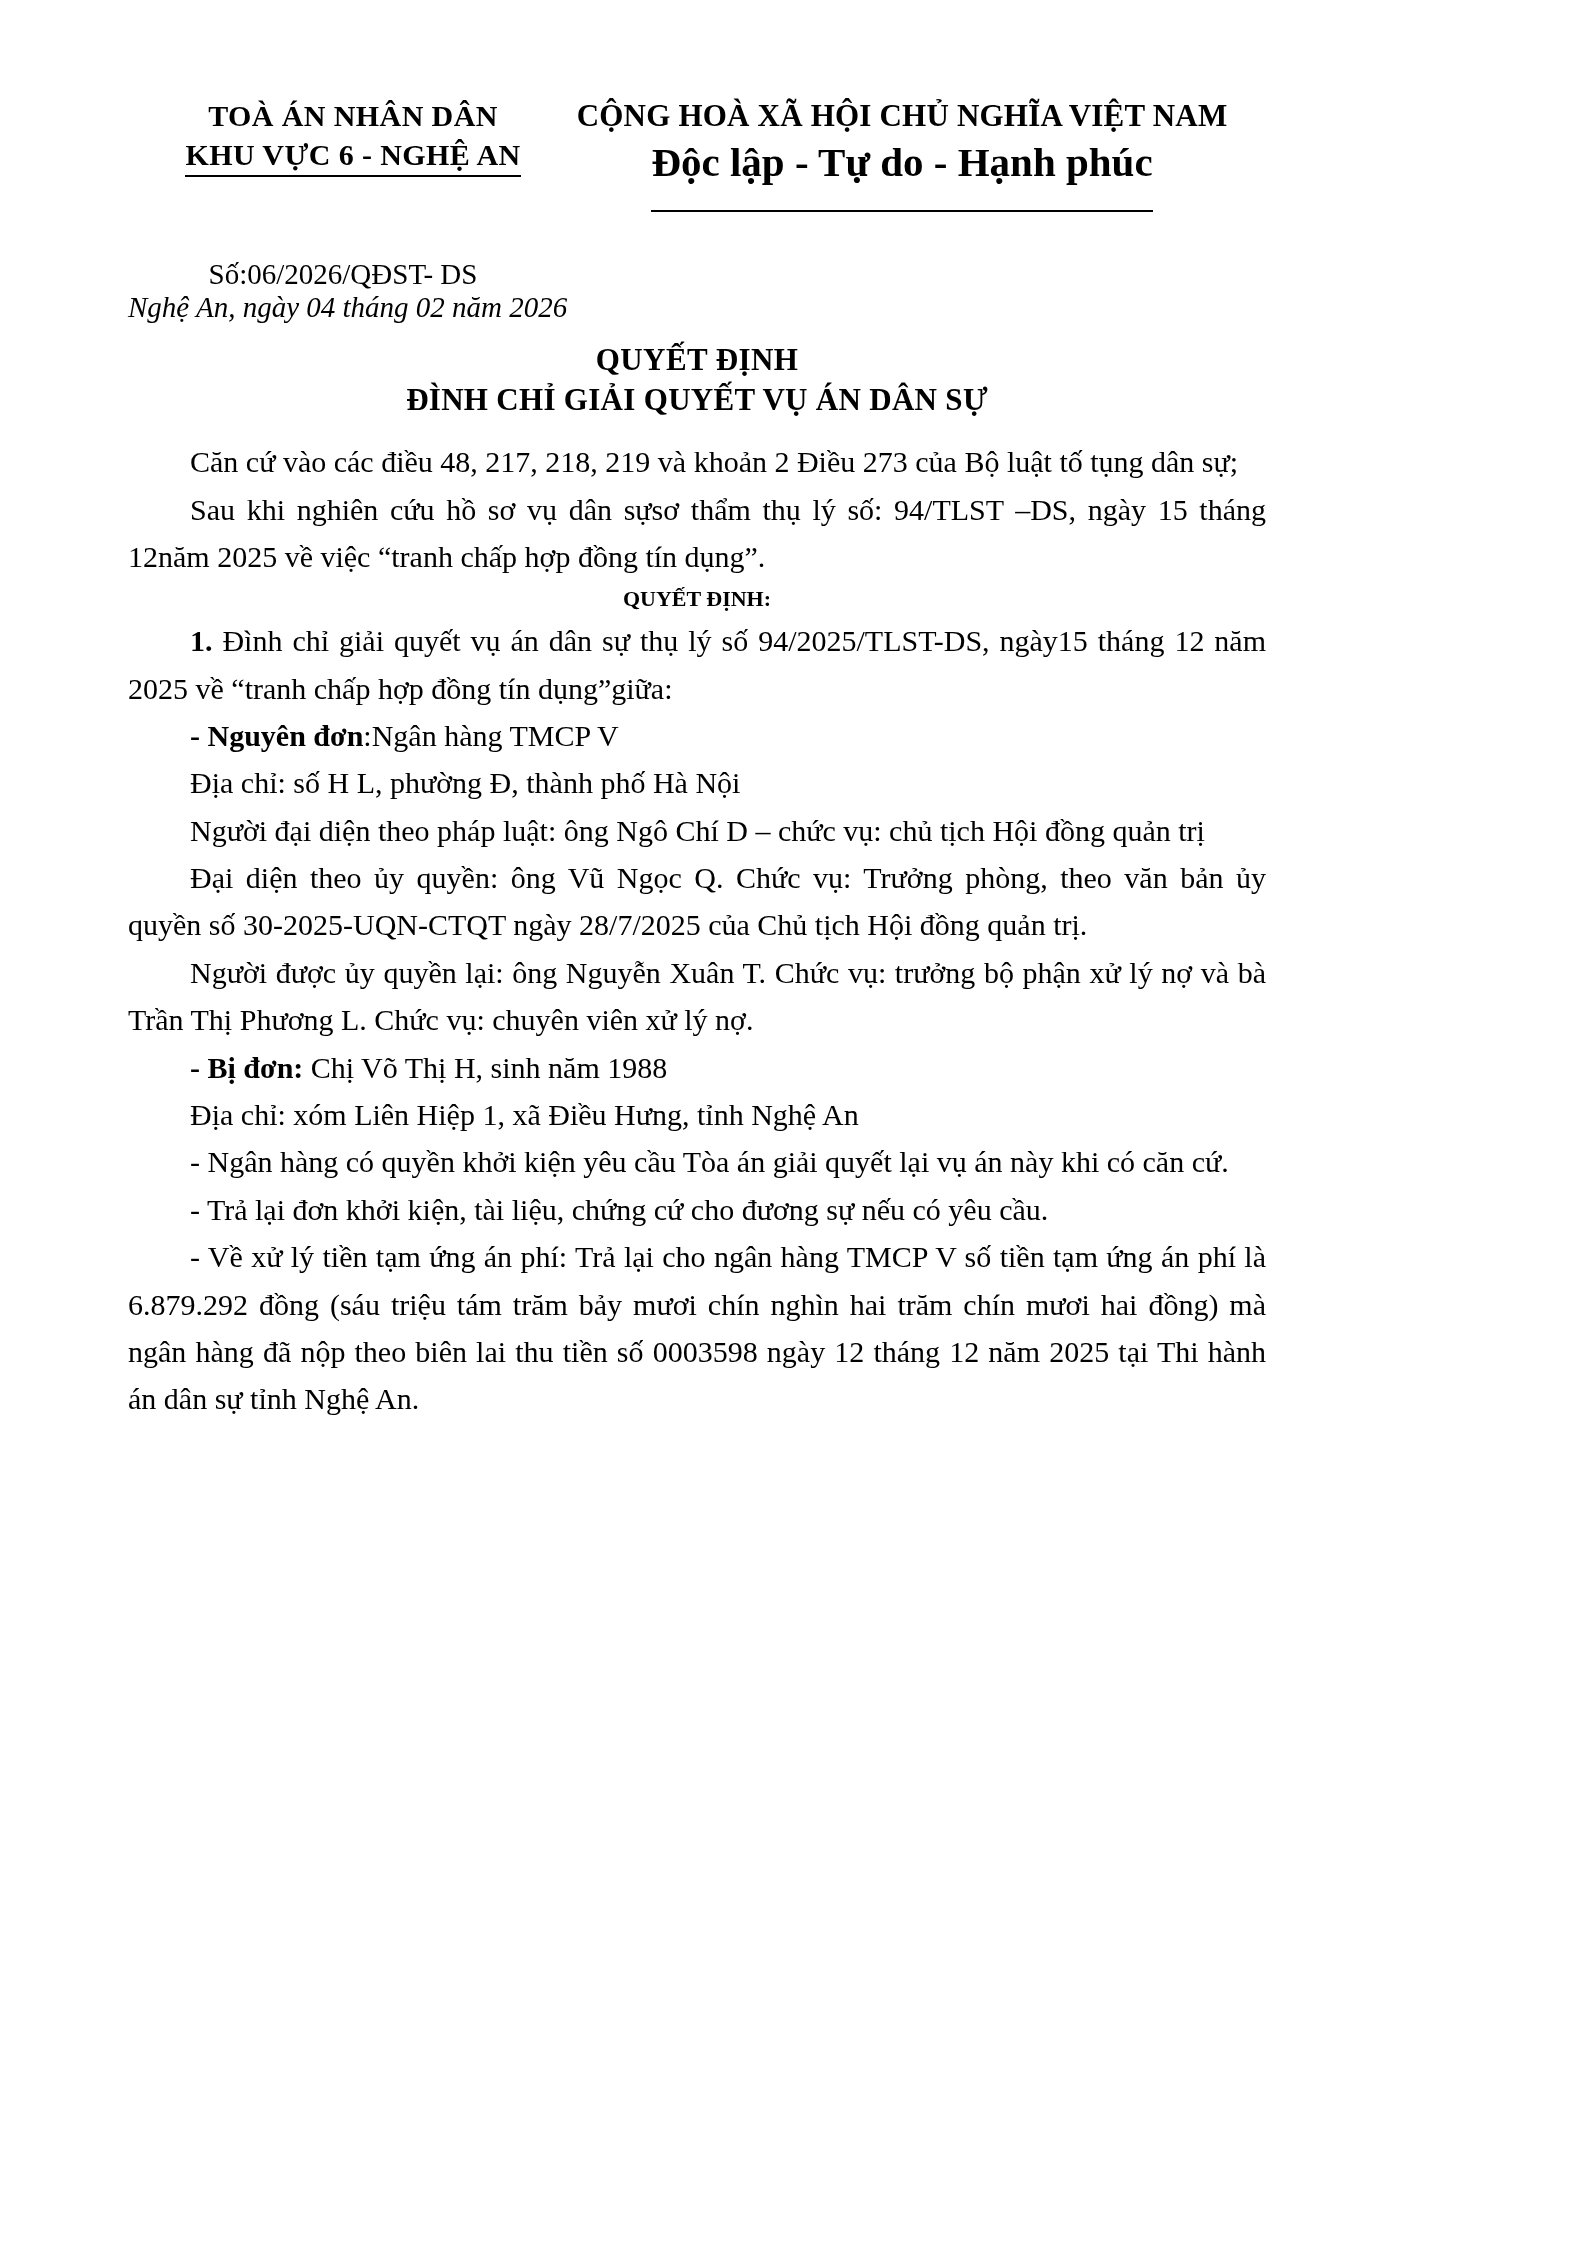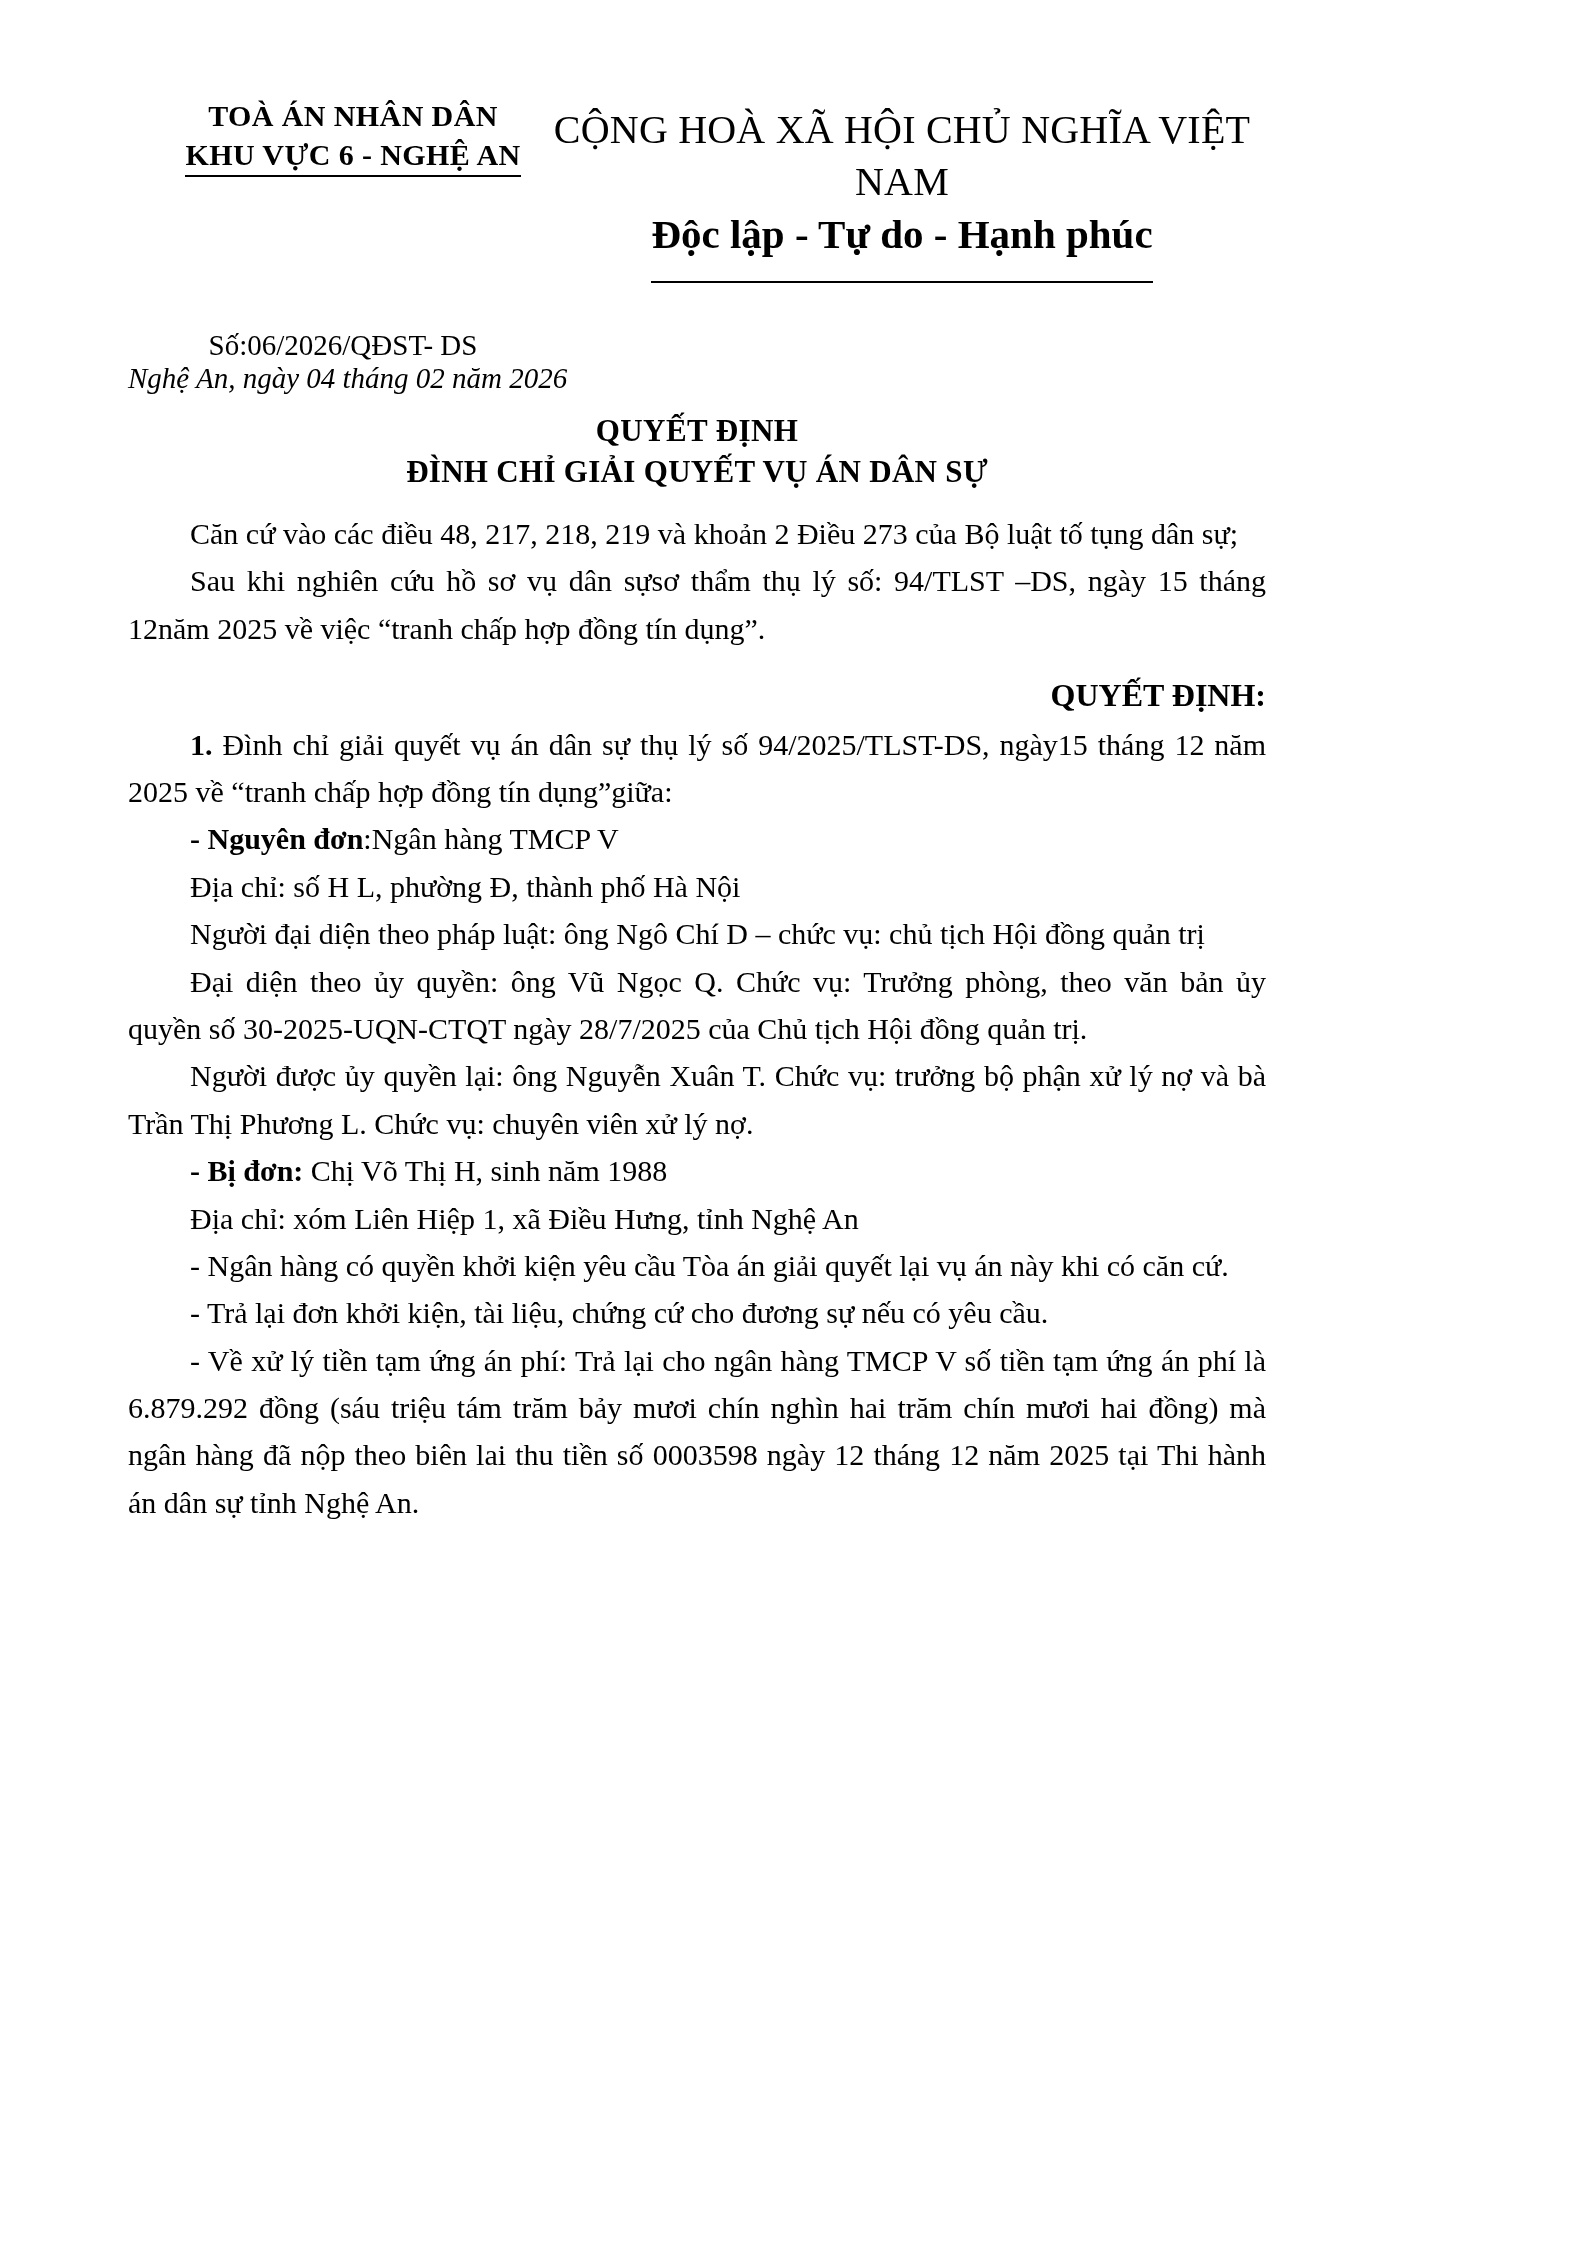--- a/index.html
+++ b/index.html
@@ -50,25 +50,24 @@
   .org-line2 {
     font-size: 30px;
     font-weight: bold;
     letter-spacing: 0.4px;
     line-height: 1.30;
     display: inline-block;
     border-bottom: 2.2px solid #000;
     padding-bottom: 1px;
   }
   .nation-line1 {
-    font-size: 40px;
-    font-weight: normal;
+    font-size: 31px;
+    font-weight: bold;
     letter-spacing: 0.2px;
     line-height: 1.30;
-    margin-top: 8px;
   }
   .nation-line2 {
     font-size: 41px;
     font-weight: bold;
     line-height: 1.30;
     display: inline-block;
     border-bottom: 2.2px solid #000;
     padding-bottom: 20px;
   }
 
@@ -119,24 +118,24 @@
     font-size: 30px;
     line-height: 1.58;
   }
   p.para {
     margin: 0;
     text-indent: 62px;
     text-align: justify;
     text-justify: inter-word;
   }
   p.center-heading {
-    margin: 18px 0 0 0;
-    text-align: right;
+    margin: 2px 0 0 0;
+    text-align: center;
     font-weight: bold;
-    font-size: 32px;
+    font-size: 22px;
     text-indent: 0;
   }
   .b { font-weight: bold; }
 </style>
 </head>
 <body>
 
 <div class="page">
 
   <div class="header">

